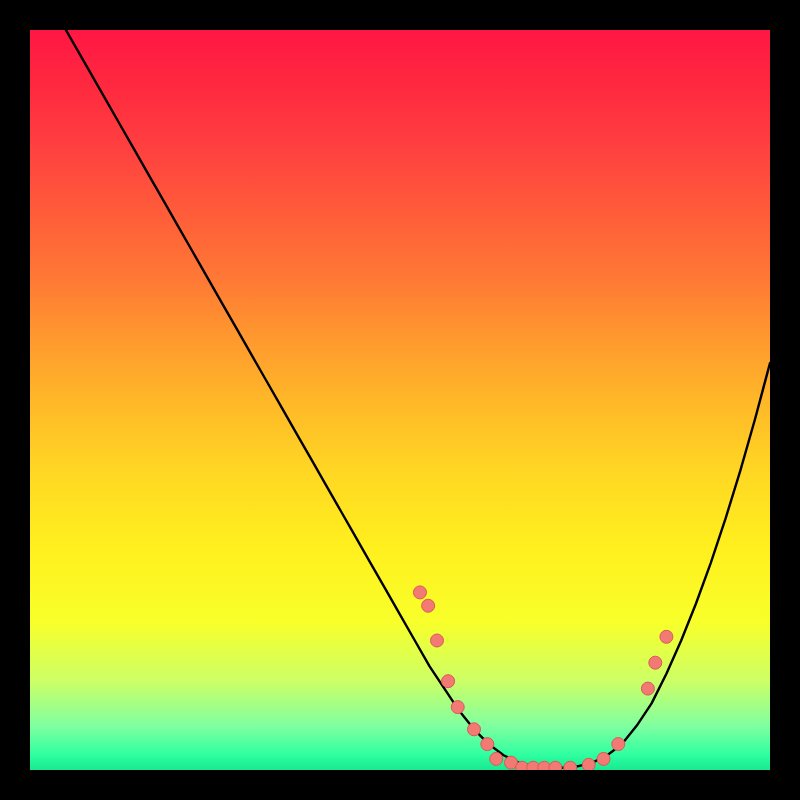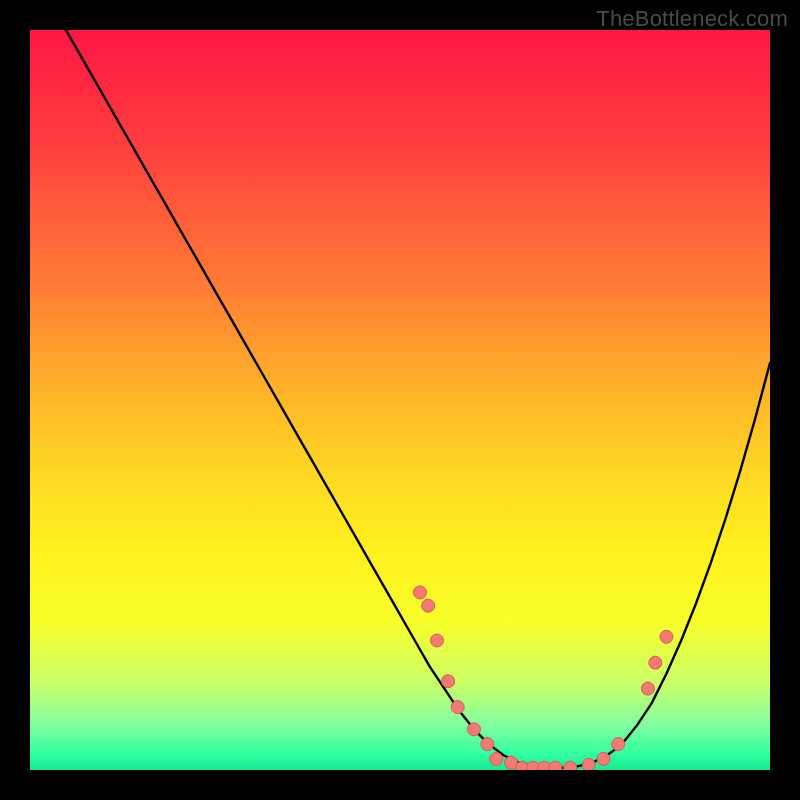--- a/index.html
+++ b/index.html
@@ -52,21 +52,20 @@
     position: absolute;
     inset: 0;
     width: 740px;
     height: 740px;
   }
 </style>
 </head>
 <body>
 <div class="wrapper">
 
-  <div class="watermark">TheBottleneck.com</div>
 
   <div class="plot-area">
     <div class="gradient-bg"></div>
     <svg class="curve" viewBox="0 0 740 740" preserveAspectRatio="none">
       <path id="curve-path" fill="none" stroke="#000000" stroke-width="2.4" stroke-linejoin="round" stroke-linecap="round" d="M0.00 -59.20 L14.80 -37.00 L29.60 -11.10 L44.40 14.80 L59.20 40.70 L74.00 66.60 L88.80 92.50 L103.60 118.40 L118.40 144.30 L133.20 170.20 L148.00 196.10 L162.80 222.00 L177.60 247.90 L192.40 273.80 L207.20 299.70 L222.00 325.60 L236.80 351.50 L251.60 377.40 L266.40 403.30 L281.20 429.20 L296.00 455.10 L310.80 481.00 L325.60 506.90 L340.40 532.80 L355.20 558.70 L370.00 584.60 L384.80 610.50 L399.60 636.40 L414.40 658.60 L429.20 680.80 L444.00 699.30 L458.80 714.10 L473.60 725.20 L488.40 732.60 L503.20 736.30 L518.00 737.78 L532.80 737.78 L547.60 736.30 L562.40 732.60 L577.20 725.20 L592.00 714.10 L606.80 695.60 L621.60 673.40 L636.40 643.80 L651.20 610.50 L666.00 573.50 L680.80 532.80 L695.60 488.40 L710.40 440.30 L725.20 388.50 L740.00 333.00"></path>
       <g id="dots">
           <circle cx="389.98" cy="562.40" r="6.5" fill="#f37a74" stroke="#d85a55" stroke-width="1"></circle>
           <circle cx="398.12" cy="575.72" r="6.5" fill="#f37a74" stroke="#d85a55" stroke-width="1"></circle>
           <circle cx="407.00" cy="610.50" r="6.5" fill="#f37a74" stroke="#d85a55" stroke-width="1"></circle>
           <circle cx="418.10" cy="651.20" r="6.5" fill="#f37a74" stroke="#d85a55" stroke-width="1"></circle>

